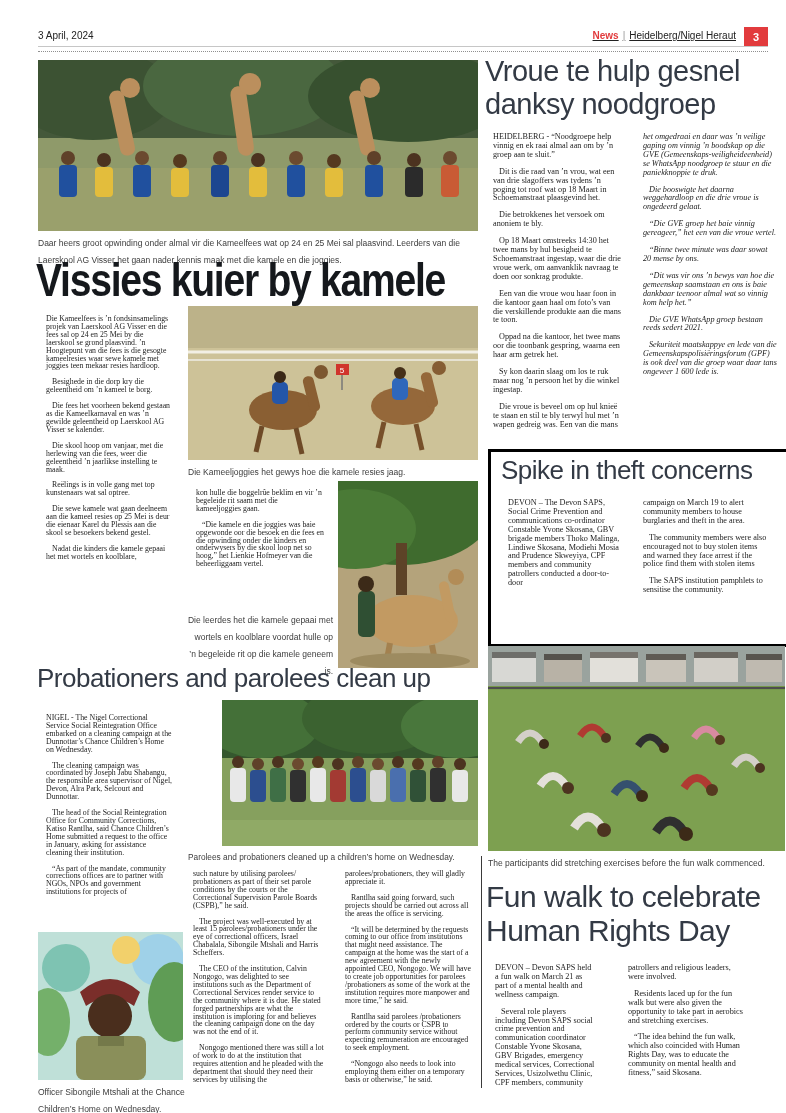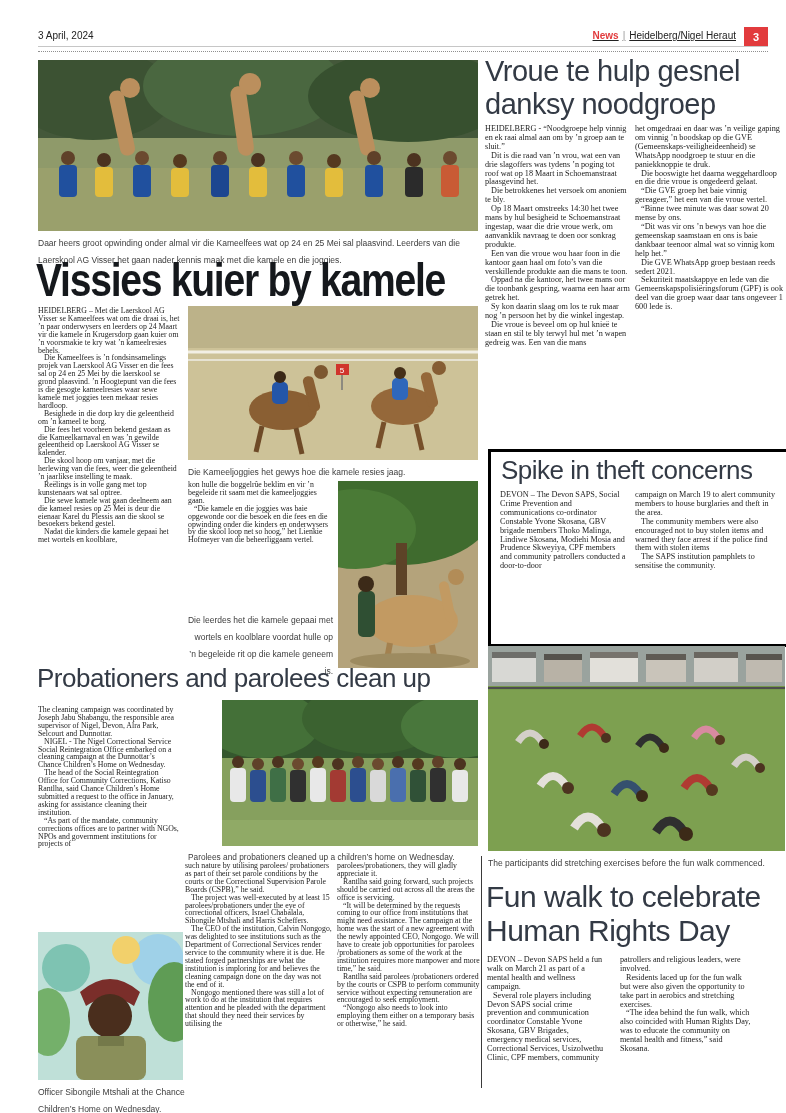--- a/index.html
+++ b/index.html
@@ -28,32 +28,32 @@
     font-size:46px; line-height:44px; letter-spacing:-1.5px; color:#15181c;
     white-space:nowrap; transform:scaleX(0.85); transform-origin:0 0; position:absolute;
   }
   #vroue-headline   { left:485px; top:55px;  width:300px; font-size:29px; line-height:33px; }
   #prob-headline    { left:37px;  top:664px; width:455px; font-size:26px; line-height:29px; }
   #funwalk-headline { left:486px; top:880px; width:310px; font-size:30px; line-height:34px; }
   #spike-headline   { left:10px;  top:4px;   width:280px; font-size:26px; line-height:29px; }
 
   
   .col { position:absolute; overflow:hidden; text-align:left; }
-  .col p { margin:0; }
+  .col p { margin:8px; }
   .col p + p { text-indent:6px; }
   .colL { font-size:7.8px; line-height:7.9px; }   
   .colR { font-size:8.2px; line-height:8.9px; }   
 
   #v-col1    { left:38px;  top:307px; width:142px; height:358px; }
   #v-col2    { left:188px; top:481px; width:144px; height:128px; }
   #prob-col1 { left:38px;  top:706px; width:142px; height:222px; }
   #prob-col2 { left:185px; top:862px; width:147px; height:248px; }
   #prob-col3 { left:337px; top:862px; width:143px; height:248px; }
   #vroue-col1{ left:485px; top:125px; width:145px; height:330px; }
-  #vroue-col2{ left:635px; top:125px; width:150px; height:330px; }
+  #vroue-col2{ left:635px; top:125px; width:150px; height:330px;font-style:italic; }
   #fun-col1  { left:487px; top:956px; width:118px; height:154px; }
   #fun-col2  { left:620px; top:956px; width:132px; height:154px; }
 
   
   .cap { position:absolute; font-family:"Liberation Sans", sans-serif; font-size:8.5px; line-height:17px; color:#3d3d3d; }
   #top-caption     { left:38px;  top:235px; width:440px; }
   #race-caption    { left:188px; top:464px; width:290px; }
   #inline-caption  { left:187px; top:612px; width:146px; text-align:right; }
   #prob-caption    { left:188px; top:849px; width:296px; font-size:8.3px; }
   #officer-caption { left:38px;  top:1084px; width:150px; }
@@ -128,21 +128,20 @@
         <circle cx="412" cy="98" r="7" fill="#6b4a2f"></circle>
           <rect x="403" y="105" width="18" height="32" rx="4" fill="#c95b35"></rect>
       </g>
     </svg>
   </div>
   <div class="cap" id="top-caption">Daar heers groot opwinding onder almal vir die Kameelfees wat op 24 en 25 Mei sal plaasvind. Leerders van die Laerskool AG Visser het gaan nader kennis maak met die kamele en die joggies.</div>
 
   <div id="vissies-headline">Vissies kuier by kamele</div>
 
   <div class="col colL" id="v-col1">
-      <p>HEIDELBERG – Met die Laerskool AG Visser se Kameelfees wat om die draai is, het ’n paar onderwysers en leerders op 24 Maart vir die kamele in Krugersdorp gaan kuier om ’n voorsmakie te kry wat ’n kameelresies behels.</p>
       <p>Die Kameelfees is ’n fondsinsamelings projek van Laerskool AG Visser en die fees sal op 24 en 25 Mei by die laerskool se grond plaasvind. ’n Hoogtepunt van die fees is die gesogte kameelresies waar sewe kamele met joggies teen mekaar resies hardloop.</p>
       <p>Besighede in die dorp kry die geleentheid om ’n kameel te borg.</p>
       <p>Die fees het voorheen bekend gestaan as die Kameelkarnaval en was ’n gewilde geleentheid op Laerskool AG Visser se kalender.</p>
       <p>Die skool hoop om vanjaar, met die herlewing van die fees, weer die geleentheid ’n jaarlikse instelling te maak.</p>
       <p>Reëlings is in volle gang met top kunstenaars wat sal optree.</p>
       <p>Die sewe kamele wat gaan deelneem aan die kameel resies op 25 Mei is deur die eienaar Karel du Plessis aan die skool se besoekers bekend gestel.</p>
       <p>Nadat die kinders die kamele gepaai het met wortels en koolblare,</p>
     </div>
 
   <div class="photo" id="photo-race">
@@ -194,22 +193,22 @@
       <rect x="20" y="110" width="17" height="46" rx="5" fill="#2f4f33"></rect>
       <circle cx="28" cy="103" r="8" fill="#3c2a18"></circle>
       <line x1="52" y1="162" x2="48" y2="184" stroke="#a3814f" stroke-width="6"></line>
       <line x1="94" y1="164" x2="98" y2="186" stroke="#a3814f" stroke-width="6"></line>
       <ellipse cx="72" cy="180" rx="60" ry="8" fill="#9d8b60"></ellipse>
     </svg>
   </div>
 
   <div class="h-sans" id="prob-headline">Probationers and parolees clean up</div>
   <div class="col colL" id="prob-col1">
+      <p>NIGEL - The Nigel Correctional Service Social Reintegration Office embarked on a cleaning campaign at the Dunnottar’s Chance Children’s Home on Wednesday.</p>
       <p>The cleaning campaign was coordinated by Joseph Jabu Shabangu, the responsible area supervisor of Nigel, Devon, Alra Park, Selcourt and Dunnottar.</p>
-      <p>NIGEL - The Nigel Correctional Service Social Reintegration Office embarked on a cleaning campaign at the Dunnottar’s Chance Children’s Home on Wednesday.</p>
       <p>The head of the Social Reintegration Office for Community Corrections, Katiso Rantlha, said Chance Children’s Home submitted a request to the office in January, asking for assistance cleaning their institution.</p>
       <p>“As part of the mandate, community corrections offices are to partner with NGOs, NPOs and government institutions for projects of</p>
     </div>
 
   <div class="photo" id="photo-parolees">
     <svg width="256" height="146" viewBox="0 0 256 146">
       <rect width="256" height="146" fill="#86a05e"></rect>
       <rect width="256" height="58" fill="#35572e"></rect>
       <ellipse cx="40" cy="24" rx="58" ry="34" fill="#447038"></ellipse>
       <ellipse cx="150" cy="18" rx="70" ry="36" fill="#3b6230"></ellipse>

